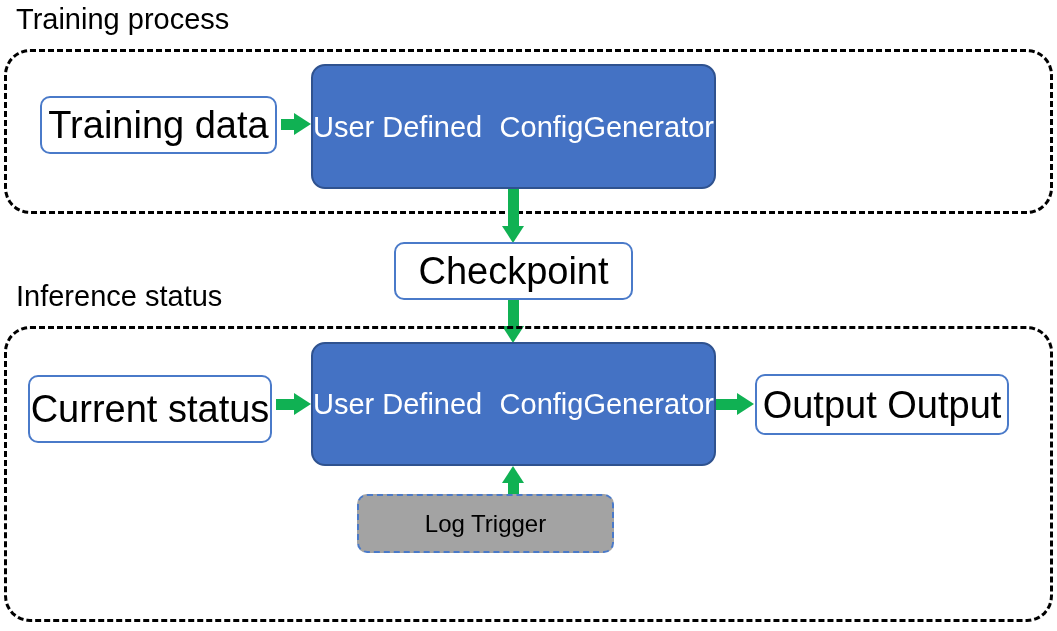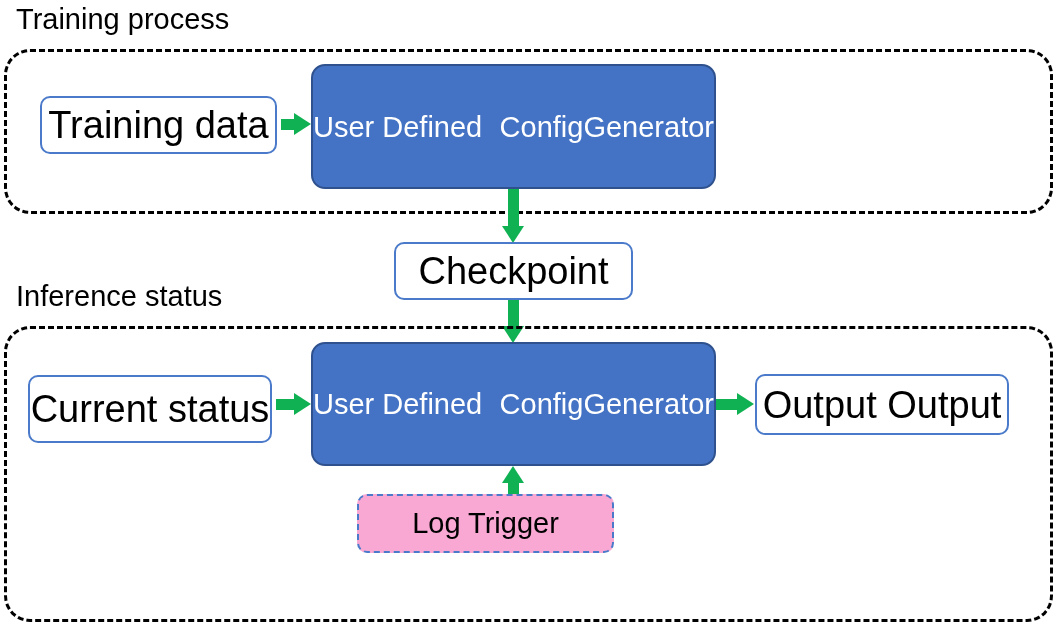--- a/index.html
+++ b/index.html
@@ -78,28 +78,28 @@
     line-height: 38px;
     white-space: nowrap;
   }
   #node-generator-training  { left: 311px; top: 64px;  width: 405px; height: 125px; }
   #node-generator-inference { left: 311px; top: 342px; width: 405px; height: 124px; }
 
   
   .node-dashed {
     position: absolute;
     box-sizing: border-box;
-    background: #f9a8d4;
+    background: #a3a3a3;
     border: 2px dashed #4A7AC9;
     border-radius: 10px;
     display: flex;
     align-items: center;
     justify-content: center;
     color: #000000;
-    font-size: 29px;
+    font-size: 24px;
     line-height: 1;
     white-space: nowrap;
   }
   #node-log-trigger   { left: 357px; top: 494px; width: 257px; height: 59px; z-index: 2; }
   #node-clock-trigger { left: 430px; top: 548px; width: 262px; height: 58px; z-index: 3; }
 
   
   .arrow { position: absolute; }
   .arrow .shaft { position: absolute; background: #10B153; }
   .arrow .head  { position: absolute; width: 0; height: 0; }

